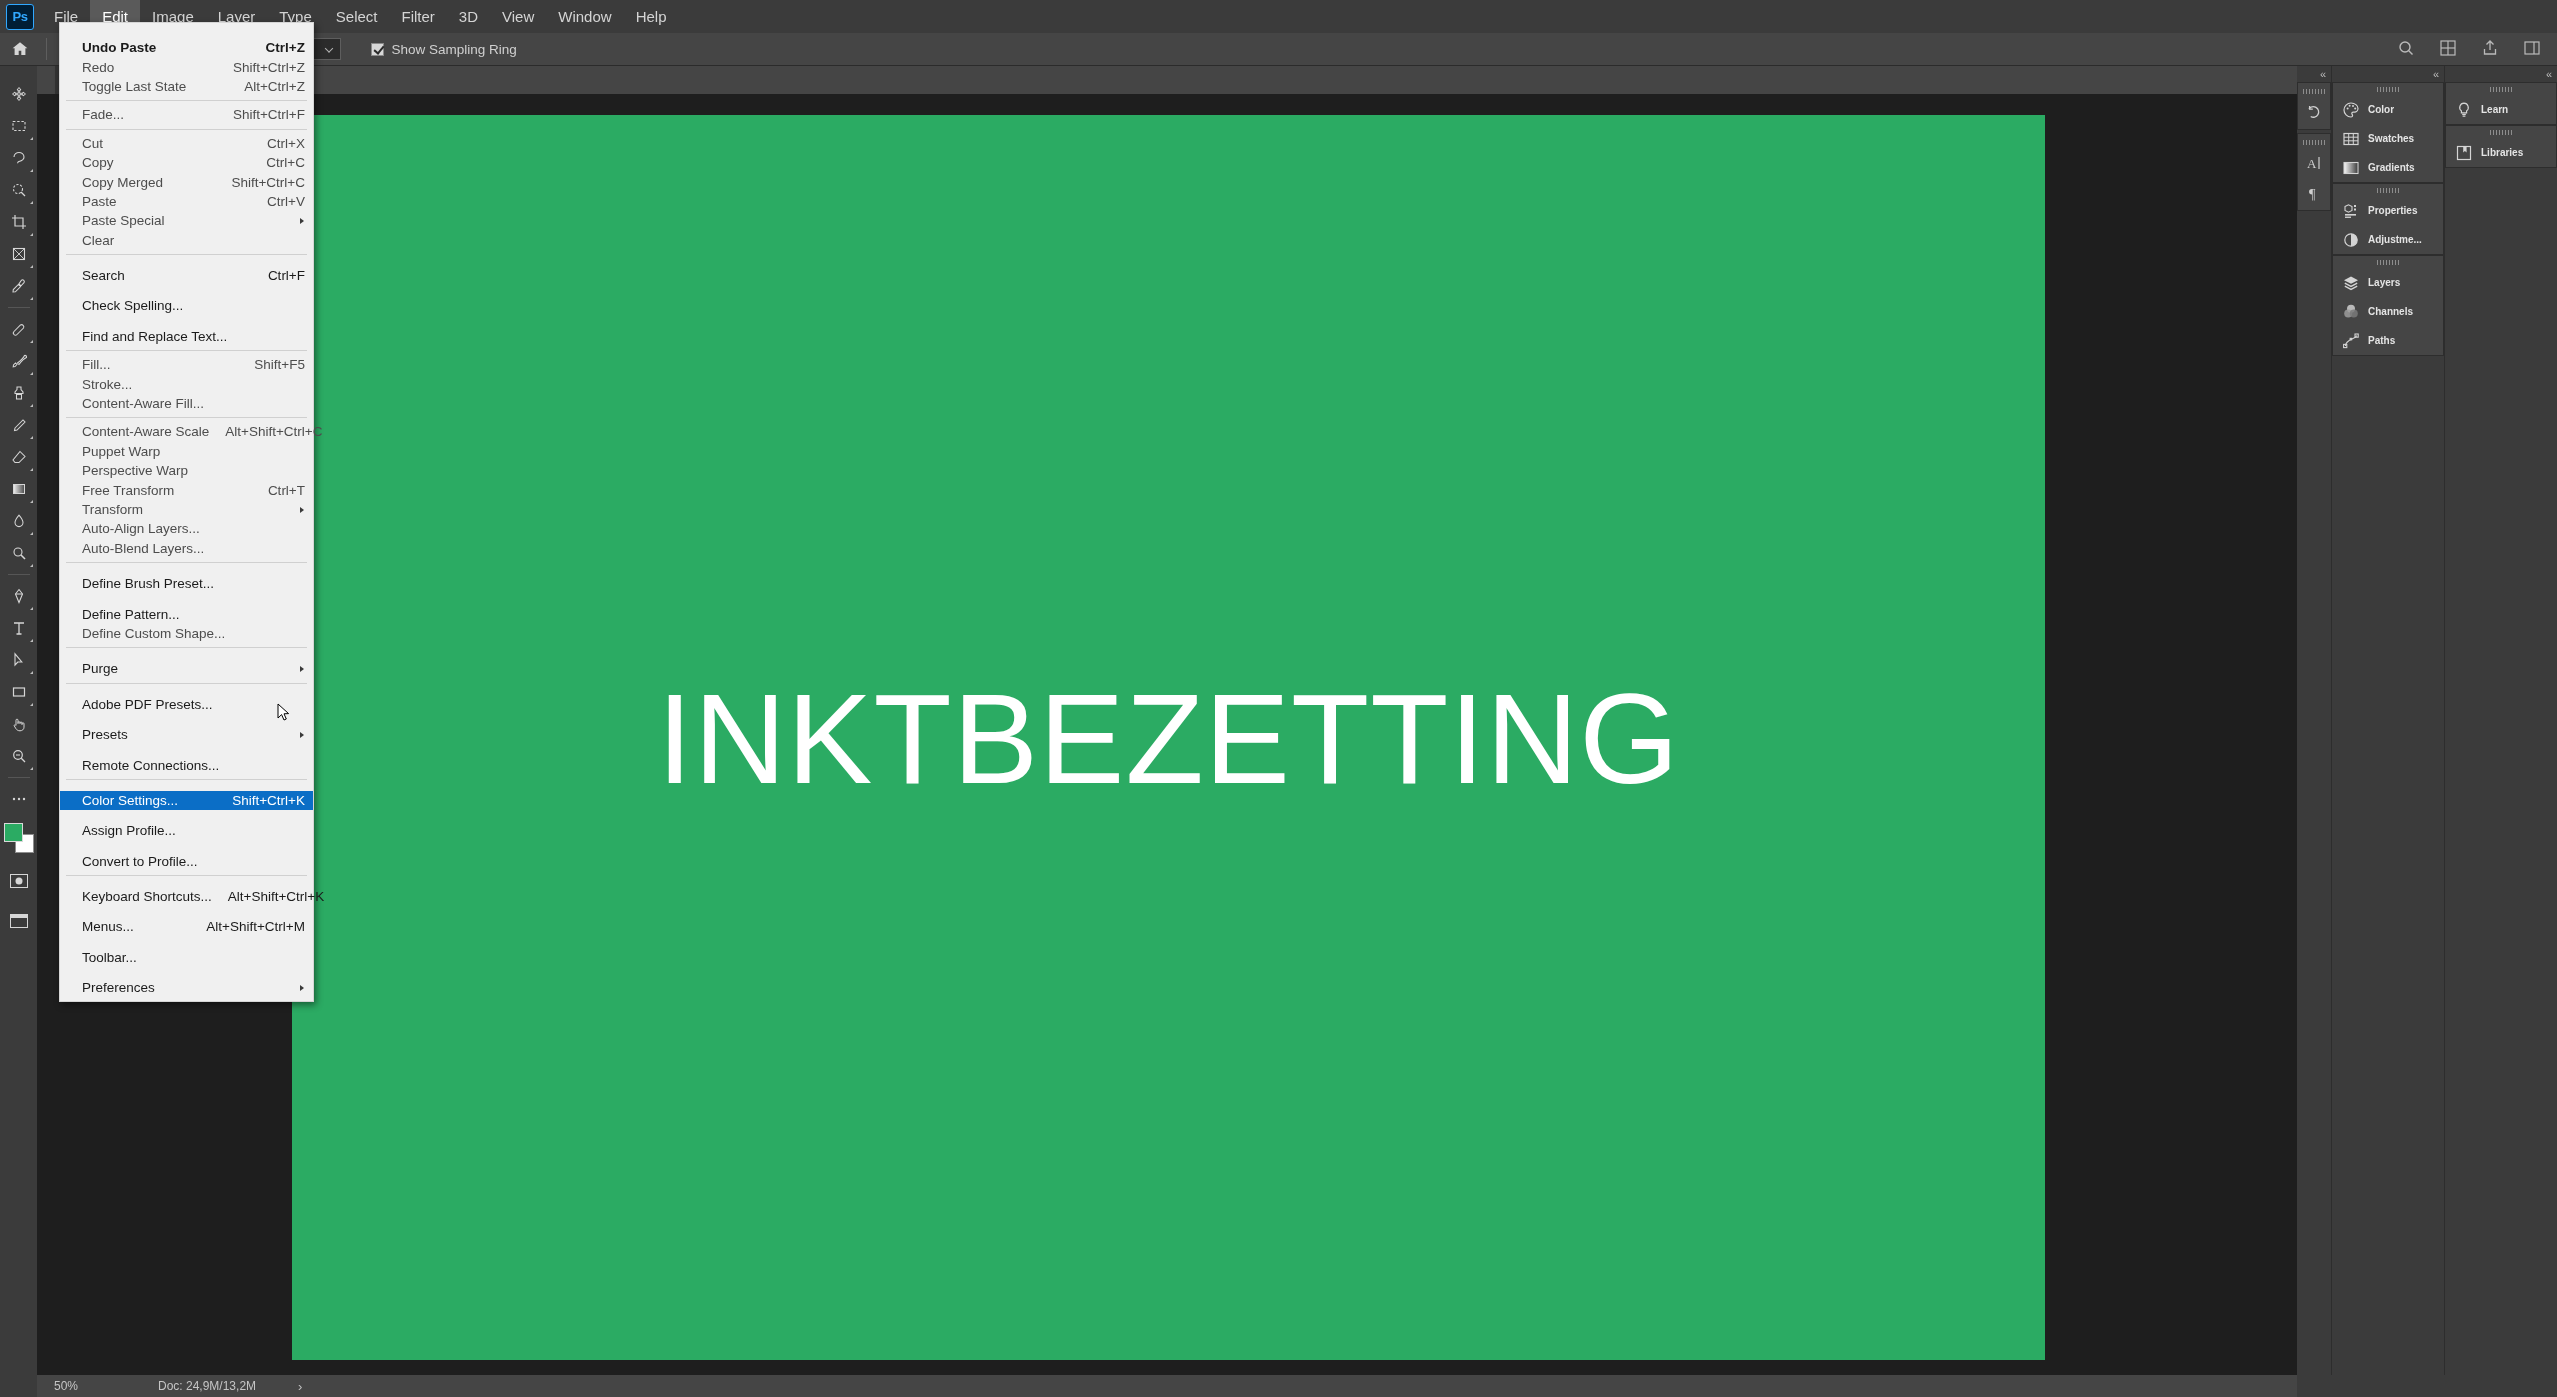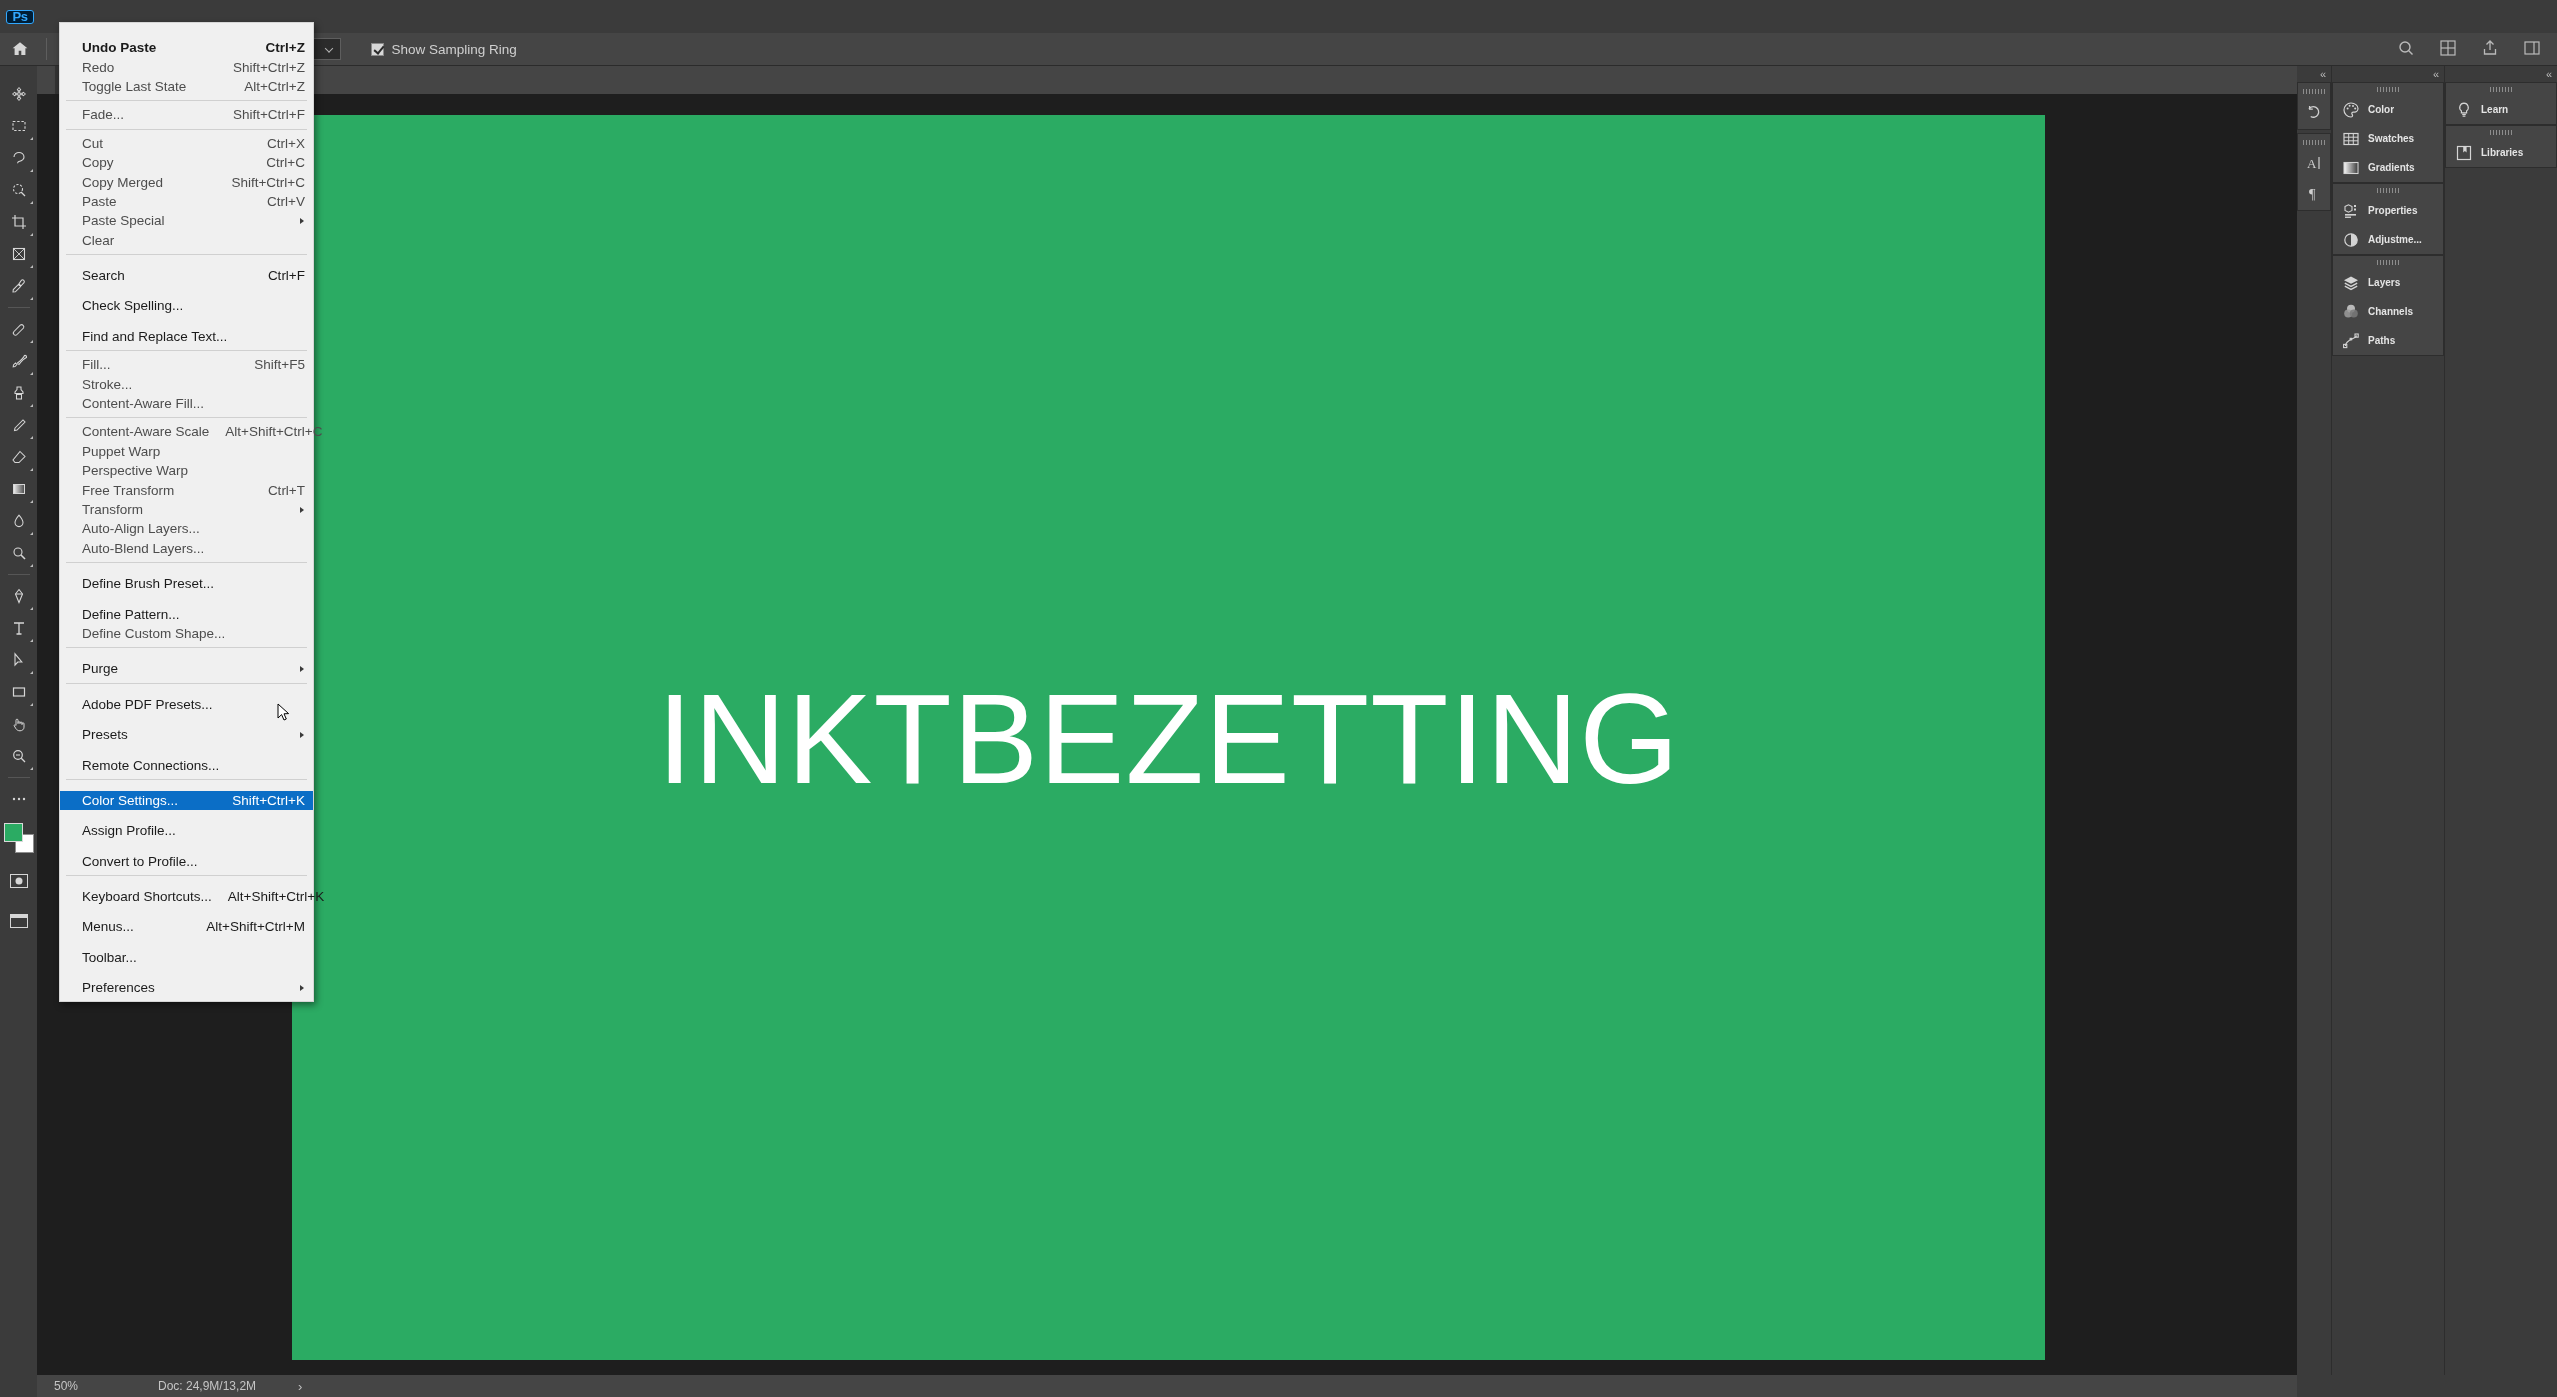--- a/index.html
+++ b/index.html
@@ -9,21 +9,21 @@
     font-family:"Liberation Sans", sans-serif;
     -webkit-font-smoothing:antialiased;
   }
   
   #menubar{
     position:absolute; left:0; top:0; width:2557px; height:33px;
     background:#3b3b3b; display:flex; align-items:center;
     z-index:40;
   }
   #ps-logo{
-    width:28px;height:14px;margin-left:6px;margin-right:8px;
+    width:28px;height:26px;margin-left:6px;margin-right:8px;
     background:#001e36; border:1px solid #31a8ff; border-radius:3px;
     color:#31a8ff; font-size:13px; font-weight:bold;
     display:flex;align-items:center;justify-content:center;
     letter-spacing:-0.5px;
   }
   .mb-item{
     color:#d4d4d4; font-size:15px; padding:6px 12px; height:33px;
     display:flex; align-items:center; white-space:nowrap;
   }
   .mb-item.active{ background:#5a5a5a; color:#ffffff; }
@@ -176,20 +176,33 @@
   
   #cursor{
     position:absolute; left:277px; top:703px; width:13px; height:20px; z-index:80;
   }
 </style>
 </head>
 <body>
 
 <div id="menubar">
   <div id="ps-logo">Ps</div>
+  <div id="mb-items" style="display: flex;">
+      <div class="mb-item">File</div>
+      <div class="mb-item active">Edit</div>
+      <div class="mb-item">Image</div>
+      <div class="mb-item">Layer</div>
+      <div class="mb-item">Type</div>
+      <div class="mb-item">Select</div>
+      <div class="mb-item">Filter</div>
+      <div class="mb-item">3D</div>
+      <div class="mb-item">View</div>
+      <div class="mb-item">Window</div>
+      <div class="mb-item">Help</div>
+    </div>
 </div>
 
 <div id="optionsbar">
   <div id="home-btn">
     <svg width="18" height="18" viewBox="0 0 18 18">
         <path d="M9 2.2 1.6 8.3h2V15h4.1v-4.2h2.6V15h4.1V8.3h2z" fill="#d6d6d6"></path>
       </svg>
   </div>
   <div class="vsep"></div>
   <div class="opt-label">Sample:</div>

